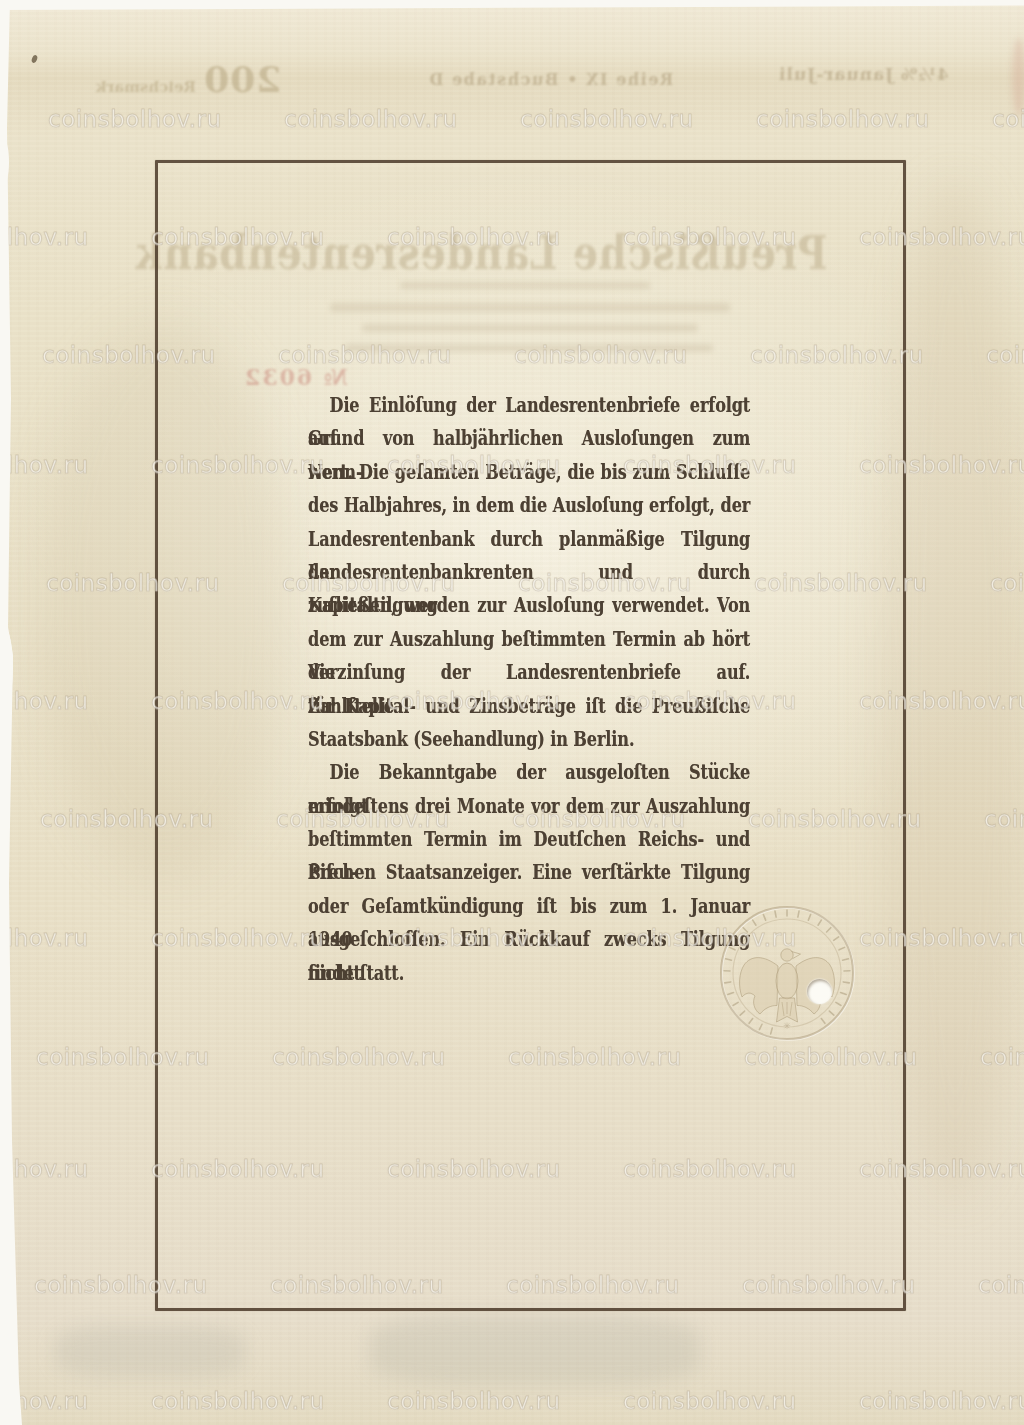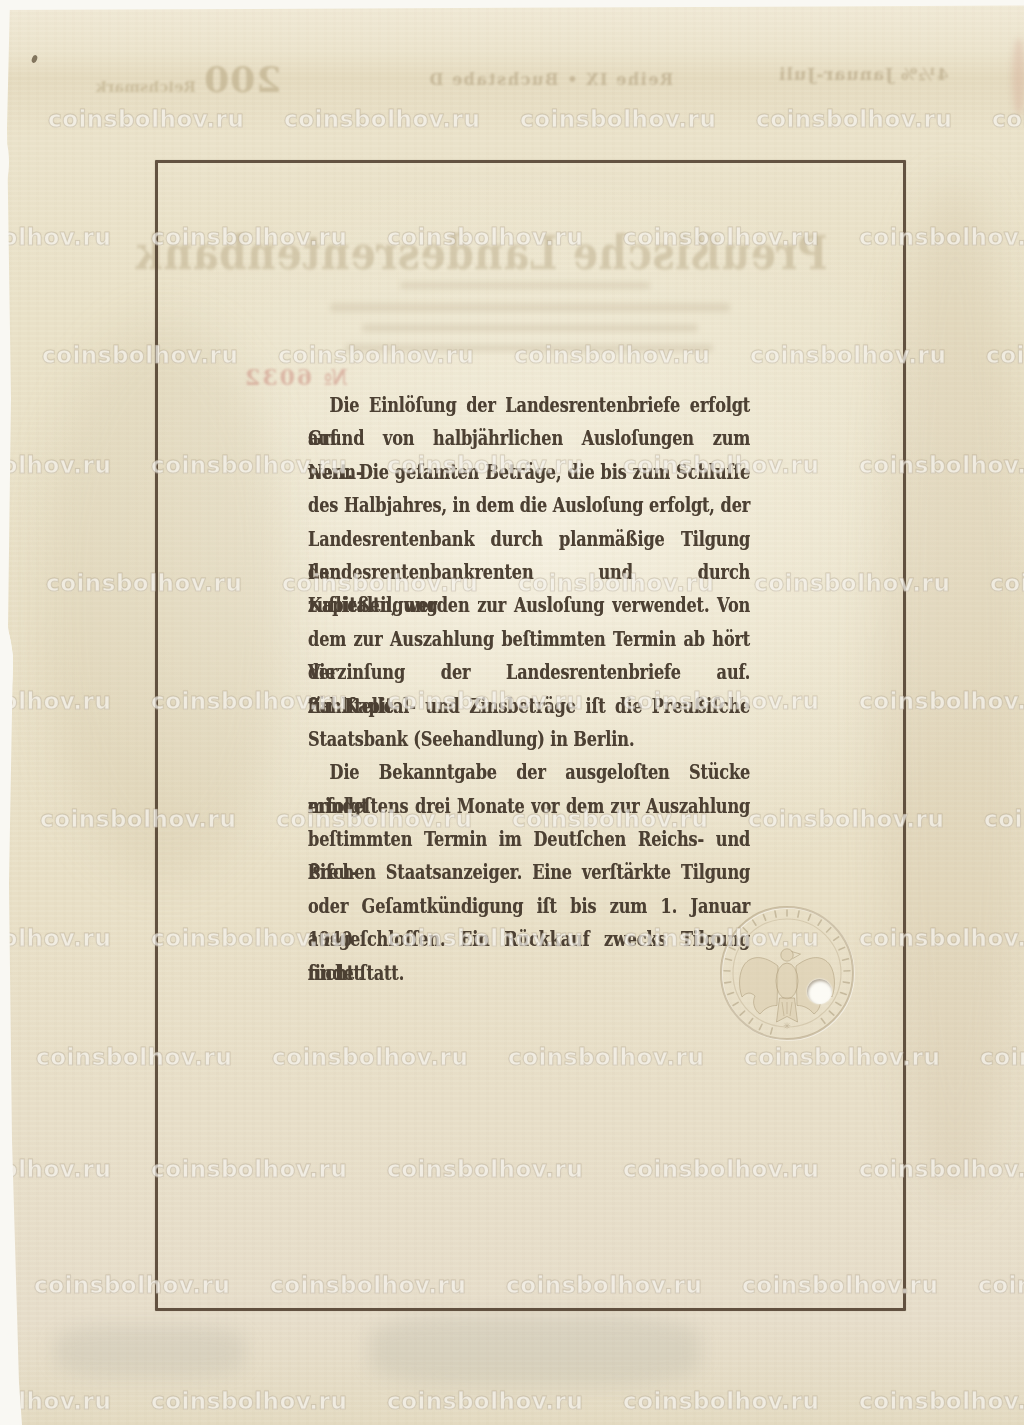--- a/index.html
+++ b/index.html
@@ -62,21 +62,21 @@
   .line.last { text-align:left; }
 
   
   .seal { position:absolute; left:712px; top:898px; width:150px; height:150px;
           filter:blur(0.7px); opacity:0.9; }
   .hole { position:absolute; left:807px; top:979px; width:25px; height:25px;
           border-radius:50%; background:#fcfbf5;
           box-shadow:inset 1px 2px 3px rgba(118,102,78,0.55), 0 0 2px rgba(255,255,255,0.9); }
 
   
-  .wm { position:absolute; font-family:"DejaVu Sans", sans-serif; font-weight:bold;
+  .wm { position:absolute; font-family:"DejaVu Sans", sans-serif; font-weight:normal;
         font-size:23px; letter-spacing:0.5px; white-space:nowrap;
         color:rgba(252,250,244,0.58); -webkit-text-stroke:1px rgba(148,132,104,0.26);
         text-shadow:0 1px 1px rgba(255,255,255,0.25), 0 0 2px rgba(150,135,108,0.18); }
 
   
   .edge-top { position:absolute; left:0; top:0; width:100%; height:10px; background:#f9f8f3;
               clip-path:polygon(0 0,100% 0,100% 55%,0 100%); }
   .edge-left { position:absolute; left:0; top:0; width:22px; height:100%; background:#f9f8f3;
                clip-path:polygon(0 0,10px 0,7px 9%,11px 28%,8px 44%,13px 46%,9px 62%,12px 80%,19px 97%,22px 100%,0 100%); }
   .notch { position:absolute; background:#f9f8f3; }

